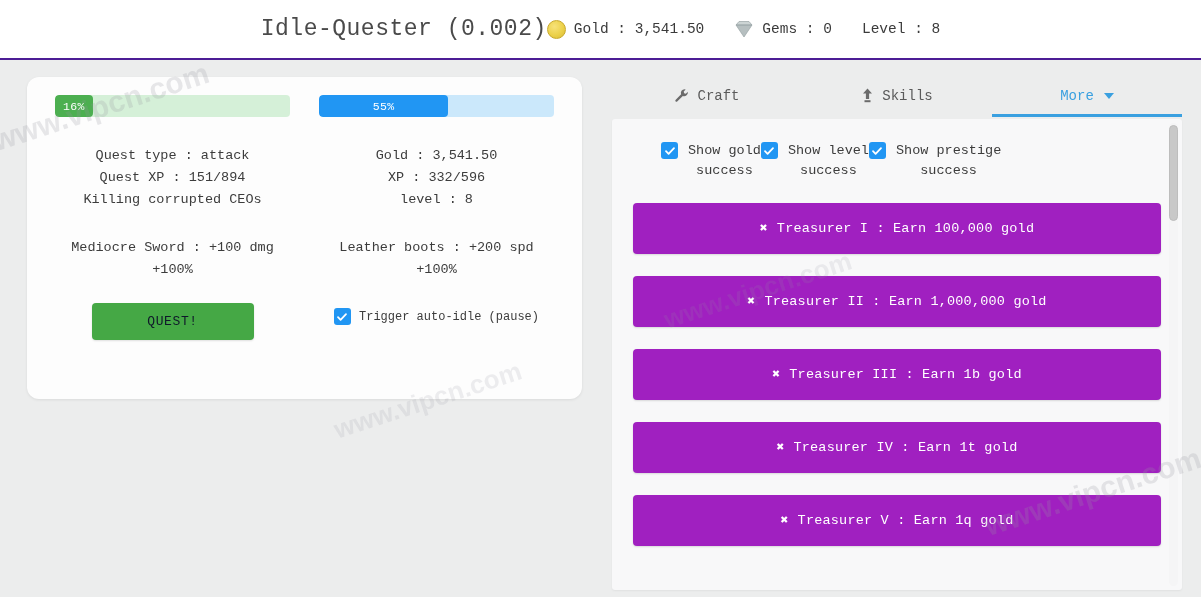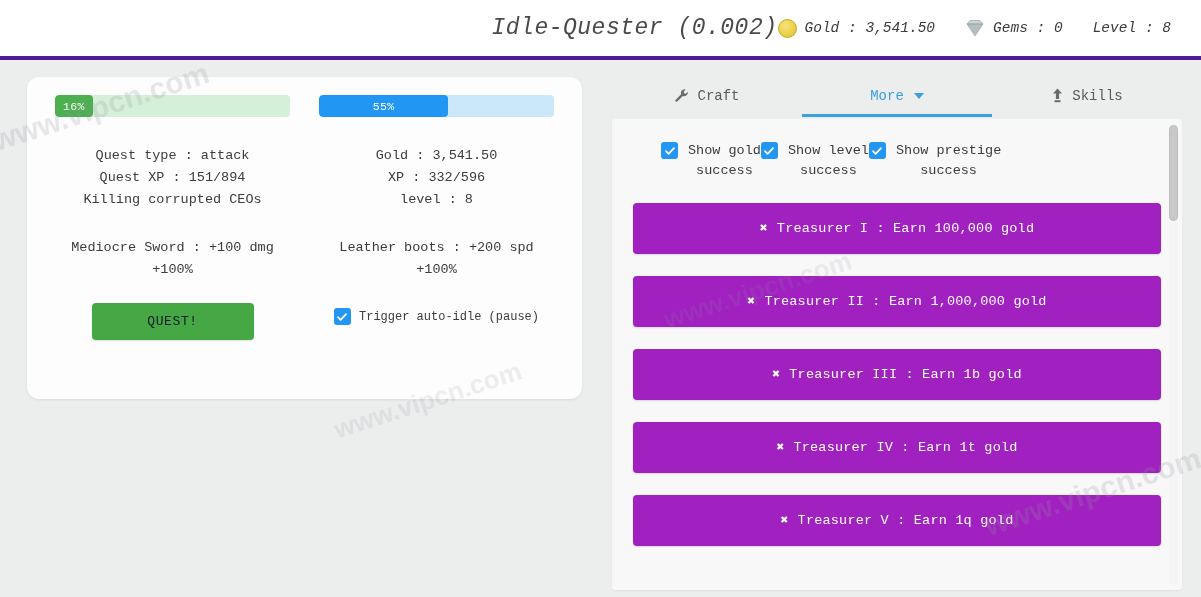--- a/index.html
+++ b/index.html
@@ -25,27 +25,26 @@
   .wm1 { left: -12px; top: 30px;  font-size: 30px; transform: rotate(-18deg); }
   .wm2 { left: 330px; top: 325px; font-size: 26px; transform: rotate(-18deg); color: rgba(150,150,160,0.16); }
   .wm3 { left: 980px; top: 415px; font-size: 30px; transform: rotate(-18deg); }
   .wm4 { left: 660px; top: 215px; font-size: 26px; transform: rotate(-18deg); color: rgba(150,150,160,0.15); }
 
   
   .header {
     position: relative;
     height: 60px;
     background: #ffffff;
-    border-bottom: 4px solid #4c1d95;
+    border-bottom: 2px solid #4c1d95;
     display: flex;
     align-items: center;
-    justify-content: flex-end;
+    justify-content: center;
     padding: 0 30px 0 30px;
     z-index: 10;
-    font-style: italic;
   }
   .app-title {
     font-size: 23px;
     color: #4a4a4a;
     letter-spacing: 0.5px;
     white-space: nowrap;
   }
   .stats { display: flex; align-items: center; gap: 30px; }
   .stat {
     display: flex; align-items: center; gap: 8px;
@@ -322,34 +321,34 @@
     <div class="tabs">
       <div class="tab">
         <span class="tab-icon">
           <svg width="15" height="15" viewBox="0 0 16 16">
             <path d="M11.3 1.2a4 4 0 0 0-3.7 5.5L1.6 12.7a1.3 1.3 0 0 0 1.8 1.8l6-6a4 4 0 0 0 5.3-4.6l-2.1 2.1-1.8-.4-.4-1.8 2.1-2.1a4 4 0 0 0-1.2-.5z" fill="#6b6b6b"></path>
           </svg>
         </span>
         <span>Craft</span>
       </div>
 
-      <div class="tab active">
-        <span>More</span>
-        <span class="caret"></span>
-      </div>
-
       <div class="tab">
         <span class="tab-icon">
           <svg width="13" height="15" viewBox="0 0 12 15">
             <polygon points="6,0.5 10.5,5.5 7.6,5.5 7.6,11 4.4,11 4.4,5.5 1.5,5.5" fill="#6b6b6b"></polygon>
             <rect x="3" y="12.2" width="6" height="2" fill="#6b6b6b"></rect>
           </svg>
         </span>
         <span>Skills</span>
       </div>
+
+      <div class="tab active">
+        <span>More</span>
+        <span class="caret"></span>
+      </div>
     </div>
 
     <div class="panel">
       <div class="panel-inner">
 
         <div class="toggles">
           <label class="toggle">
             <span class="cbox">
               <svg width="12" height="12" viewBox="0 0 12 12">
                   <path d="M2 6.2 L4.6 8.8 L10 3.2" fill="none" stroke="#fff" stroke-width="1.8" stroke-linecap="round" stroke-linejoin="round"></path>

